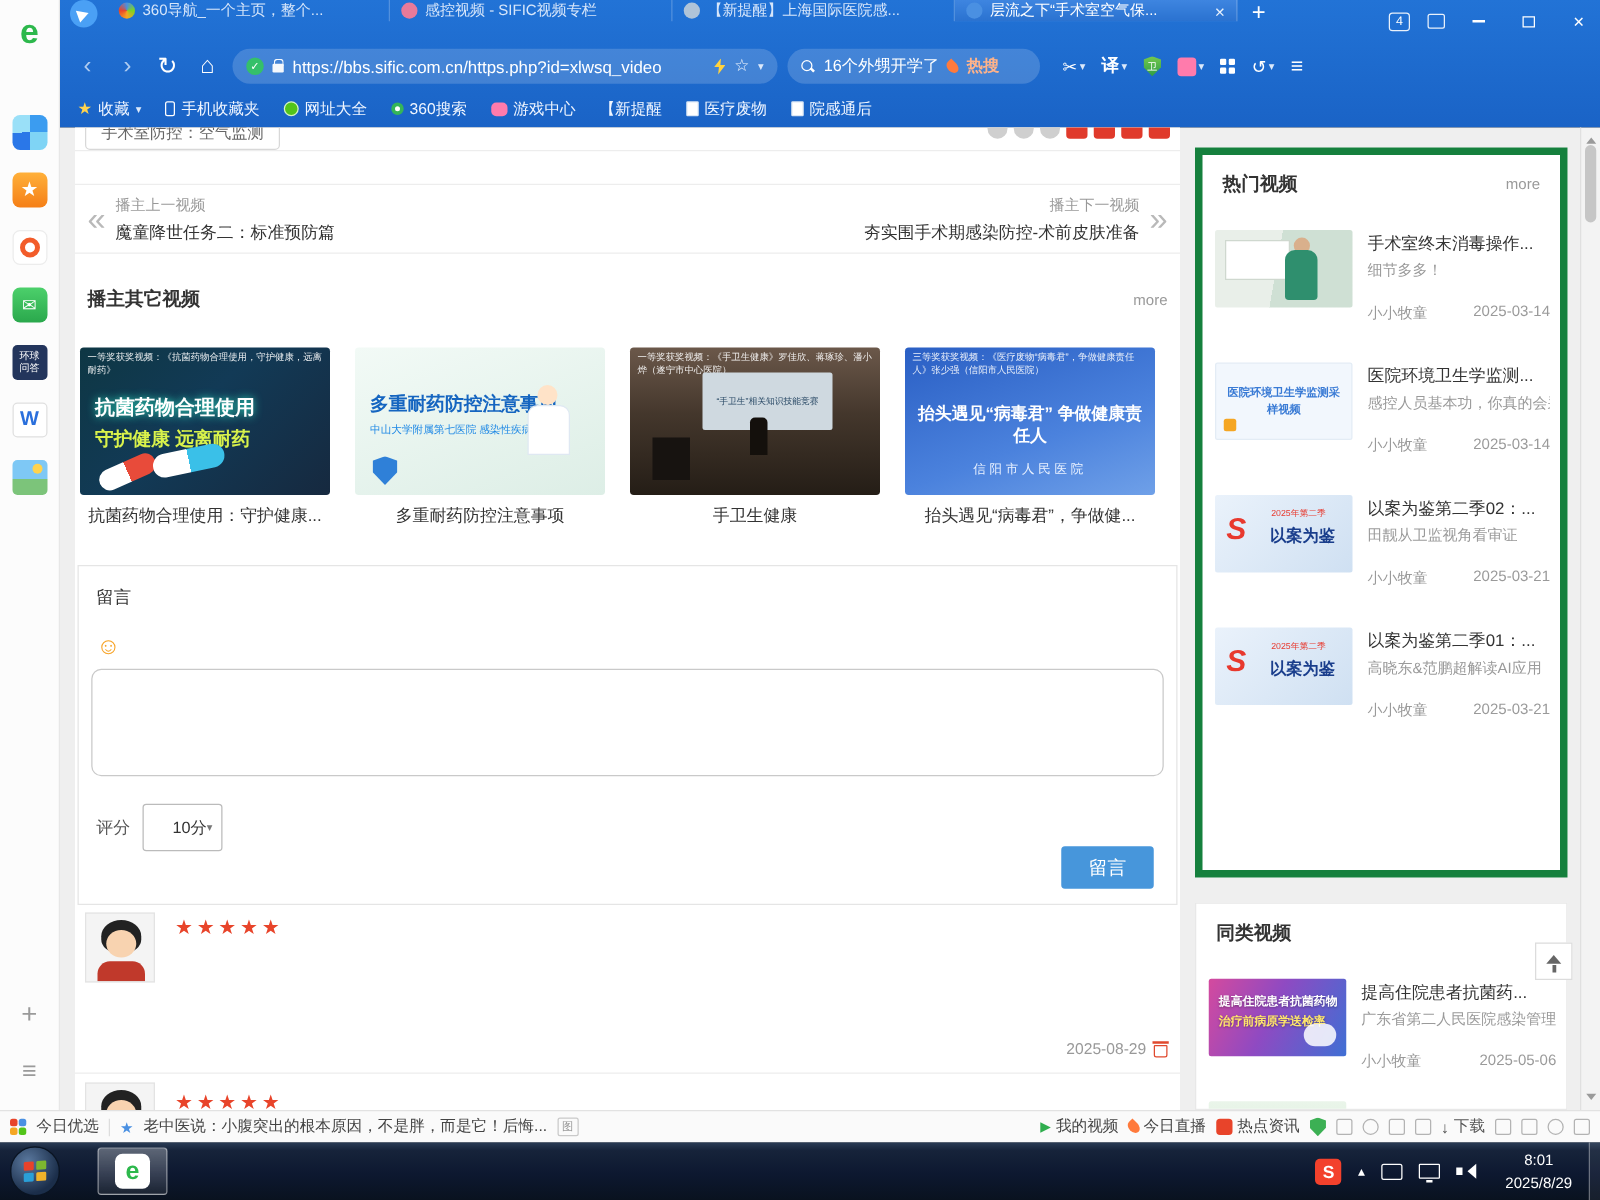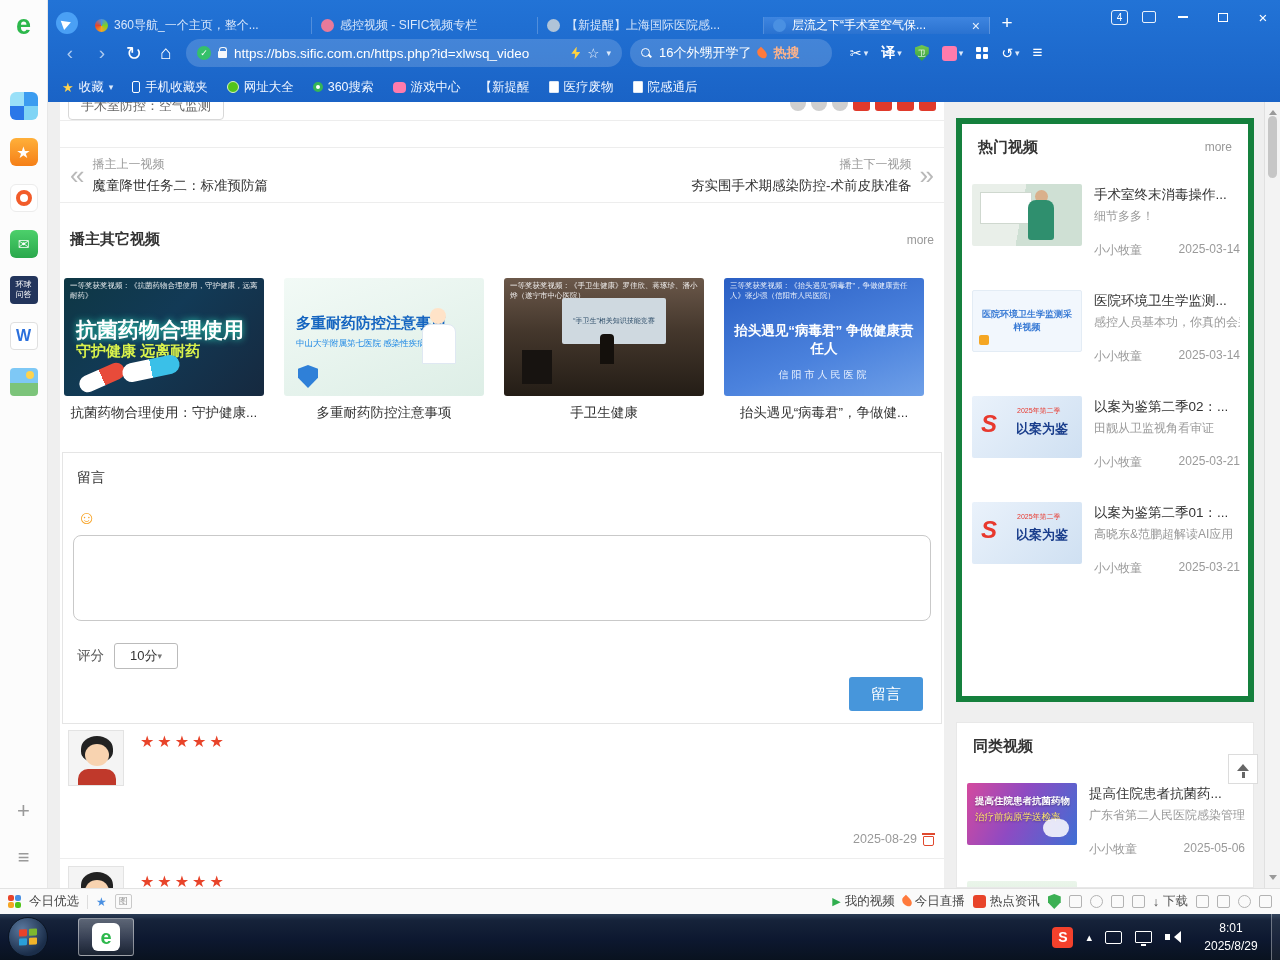--- a/index.html
+++ b/index.html
@@ -18,21 +18,21 @@
   .mailbox{top:230px;background:linear-gradient(180deg,#4cd06b,#2aa84c);color:#fff;font-size:14px}
   .qabox{top:276px;background:#23355c;border-radius:4px;color:#fff;font-size:8px;line-height:1.25;flex-direction:column;text-align:center}
   .wbox{top:322px;background:#fff;border:1px solid #e0e0e0;color:#2a6fdc;font-weight:bold;font-size:16px;border-radius:4px}
   .photobox{top:368px;border-radius:4px;background:linear-gradient(180deg,#7ec8f5 0 55%,#7cc47a 55% 100%);position:relative}
   .photobox i{position:absolute;right:4px;top:3px;width:8px;height:8px;border-radius:50%;background:#ffd34d}
   .strip-plus{top:798px;font-size:22px;color:#9a9a9a}
   .strip-menu{top:846px;font-size:20px;color:#9a9a9a}
 
   
   .chrome{position:absolute;left:48px;top:0;width:1232px;height:102px;background:linear-gradient(180deg,#2273d6,#1a63c6)}
-  .tabsrow{height:34px;display:flex;align-items:flex-end;position:relative}
+  .tabsrow{height:34px;display:flex;align-items:flex-start;position:relative}
   .aibtn{width:38px;display:flex;align-items:center;justify-content:center}
   .aibtn i{width:22px;height:22px;border-radius:50%;background:#4aa0f5;display:flex;align-items:center;justify-content:center}
   .aibtn b{width:0;height:0;border:5px solid transparent;border-left:9px solid #fff;transform:rotate(-20deg);margin-left:4px}
   .tab{width:226px;display:flex;align-items:center;gap:6px;padding:0 9px;color:#d7e6fa;font-size:12px;border-right:1px solid rgba(255,255,255,.22);min-width:0}
   .tab.active{background:linear-gradient(180deg,#3e85e0,#2a72d0);color:#fff}
   .tab .tt{flex:1;white-space:nowrap;overflow:hidden;text-overflow:ellipsis}
   .fav{width:13px;height:13px;border-radius:50%;flex:none}
   .fav1{background:conic-gradient(#4a90e2,#7ed321,#f5a623,#e8442a,#4a90e2)}
   .fav2{background:#b0c4d8}.fav3{background:#e87a9a}.fav4{background:#4a90e2}
   .tclose{font-size:14px;color:#e8f1fc;flex:none}
@@ -97,21 +97,21 @@
   .pn .lab{font-size:12px;color:#999}
   .pn .ti{font-size:13.5px;color:#333;margin-top:4px}
   .pn.right{text-align:right}
   .sec-head{position:absolute;left:10px;right:10px;top:128px;display:flex;justify-content:space-between;align-items:baseline}
   .sec-head h3{font-size:15px;color:#333;font-weight:bold}
   .more{font-size:12px;color:#999}
   .thumbs{position:absolute;left:4px;top:176px;display:flex;gap:20px}
   .vth{width:200px;height:118px;border-radius:3px;overflow:hidden;position:relative;flex:none}
   .cap{position:absolute;left:0;right:0;top:0;padding:3px 6px;font-size:7.5px;line-height:1.35;color:rgba(255,255,255,.9)}
   .vth1{background:linear-gradient(135deg,#0e3744 0%,#123a56 45%,#16293f 100%)}
-  .vth1 .l1{position:absolute;left:12px;top:38px;font-size:21px;font-weight:bold;color:#fff;text-shadow:0 0 7px #2ee0c0}
+  .vth1 .l1{position:absolute;left:12px;top:38px;font-size:16px;font-weight:bold;color:#fff;text-shadow:0 0 7px #2ee0c0}
   .vth1 .l2{position:absolute;left:12px;top:64px;font-size:15px;font-weight:bold;color:#d9f24b}
   .pill-a{position:absolute;left:14px;bottom:10px;width:48px;height:17px;border-radius:9px;transform:rotate(-24deg);background:linear-gradient(90deg,#fff 50%,#e84b3a 50%)}
   .pill-b{position:absolute;left:58px;bottom:18px;width:58px;height:19px;border-radius:10px;transform:rotate(-12deg);background:linear-gradient(90deg,#fff 50%,#3ac0e8 50%)}
   .vth2{background:linear-gradient(160deg,#f2faf6,#ddeee6)}
   .vth2 .cap{color:#777}
   .vth2 .l1{position:absolute;left:12px;top:36px;font-size:15px;font-weight:bold;color:#1565c0}
   .vth2 .l2{position:absolute;left:12px;top:60px;font-size:8.5px;color:#1e88e5}
   .doc-head{position:absolute;right:38px;top:30px;width:16px;height:16px;border-radius:50%;background:#ffe3c8}
   .doc-body{position:absolute;right:28px;top:46px;width:34px;height:40px;border-radius:8px 8px 0 0;background:#fff;border:1px solid #dfe8f2}
   .shield-b{position:absolute;left:14px;bottom:8px;width:20px;height:23px;background:#2f80d8;clip-path:polygon(50% 0,100% 16%,100% 55%,50% 100%,0 55%,0 16%)}
@@ -123,21 +123,21 @@
   .vth4 .l1{position:absolute;left:8px;right:8px;top:44px;text-align:center;font-size:13.5px;font-weight:bold;color:#fff}
   .vth4 .l2{position:absolute;left:0;right:0;top:90px;text-align:center;font-size:10px;color:#eaf2ff;letter-spacing:3px}
   .vtitles{position:absolute;left:4px;top:302px;display:flex;gap:20px}
   .vtitles div{width:200px;text-align:center;font-size:13.5px;color:#333;white-space:nowrap;overflow:hidden}
 
   .formbox{position:absolute;left:2px;right:2px;top:350px;height:272px;border:1px solid #e5e5e5}
   .formbox h4{position:absolute;left:14px;top:16px;font-size:14px;color:#333;font-weight:normal}
   .smiley{position:absolute;left:14px;top:54px;font-size:19px;color:#f7a428}
   .cmt-ta{position:absolute;left:10px;right:10px;top:82px;height:86px;border:1px solid #c9c9c9;border-radius:8px;resize:none;outline:none;font-family:inherit}
   .raterow{position:absolute;left:14px;top:190px;display:flex;align-items:center;gap:10px;font-size:13.5px;color:#555}
-  .select{width:64px;height:26px;border:1px solid #bbb;border-radius:3px;display:flex;align-items:center;justify-content:center;padding:0 7px;font-size:13px;color:#333;background:#fff}
+  .select{width:64px;height:38px;border:1px solid #bbb;border-radius:3px;display:flex;align-items:center;justify-content:flex-end;padding:0 7px;font-size:13px;color:#333;background:#fff}
   .select .car{font-size:9px;color:#777}
   .submit{position:absolute;right:18px;top:224px;width:74px;height:34px;background:#4796db;color:#fff;font-size:15px;border-radius:3px;display:flex;align-items:center;justify-content:center}
   .comment{position:absolute;left:0;right:0}
   .avatar{position:absolute;left:8px;width:56px;height:56px;background:#f4f4f4;border:1px solid #e3e3e3;overflow:hidden}
   .avatar .hair{position:absolute;left:12px;top:5px;width:32px;height:26px;background:#222;border-radius:50% 50% 40% 40%}
   .avatar .face{position:absolute;left:16px;top:13px;width:24px;height:22px;background:#f8d3b0;border-radius:50%}
   .avatar .body{position:absolute;left:9px;bottom:0;width:38px;height:16px;background:#c0392b;border-radius:10px 10px 0 0}
   .stars{position:absolute;left:80px;font-size:16px;color:#e8442a;letter-spacing:3px}
   .ctext{position:absolute;left:80px;right:20px;font-size:13.5px;color:#333}
   .cdate{position:absolute;right:10px;display:flex;align-items:center;gap:6px;font-size:12.5px;color:#999}
@@ -166,21 +166,21 @@
   .htS .S{position:absolute;left:9px;top:14px;font-size:24px;font-weight:bold;font-style:italic;color:#e8392e}
   .htS .t{position:absolute;left:44px;top:24px;font-size:13px;font-weight:bold;color:#1a3e8c}
   .htS .s{position:absolute;left:45px;top:10px;font-size:7px;color:#e8392e}
   .ht5{background:linear-gradient(180deg,#8fa396 0%,#5c7063 50%,#37453c 100%)}
   .ht5 .t{position:absolute;left:10px;top:10px;font-size:15px;font-weight:bold;color:#fff}
   .ht5 .b1,.ht5 .b2{position:absolute;bottom:0;background:#2c3a31}
   .ht5 .b1{left:12px;width:14px;height:22px}
   .ht5 .b2{left:34px;width:10px;height:16px}
   .st1{background:linear-gradient(115deg,#d44a9e 0%,#8f4ac2 45%,#3f6fd4 100%)}
   .st1 .l1{position:absolute;left:8px;top:12px;font-size:9.5px;font-weight:bold;color:#fff;text-shadow:0 1px 2px rgba(0,0,0,.35)}
-  .st1 .l2{position:absolute;left:8px;top:28px;font-size:9.5px;font-weight:normal;color:#ffe66b;text-shadow:0 1px 2px rgba(0,0,0,.35)}
+  .st1 .l2{position:absolute;left:8px;top:28px;font-size:9.5px;font-weight:bold;color:#ffe66b;text-shadow:0 1px 2px rgba(0,0,0,.35)}
   .st1 .cloud{position:absolute;right:8px;bottom:8px;width:26px;height:18px;border-radius:9px;background:rgba(255,255,255,.85)}
   .st2{background:linear-gradient(180deg,#eaf5ea,#cfe8cf)}
   .topbtn{position:absolute;left:1180px;top:652px;width:30px;height:30px;background:#fff;border:1px solid #dcdcdc;z-index:9;display:flex;flex-direction:column;align-items:center;justify-content:center;gap:1px}
   .topbtn .tri{width:0;height:0;border:6px solid transparent;border-bottom:7px solid #666;margin-top:-3px}
   .topbtn .stem{width:3px;height:6px;background:#666}
 
   
   .statusbar{position:absolute;left:0;top:888px;width:1280px;height:26px;background:#fafafa;border-top:1px solid #e2e2e2;display:flex;align-items:center;padding:0 8px;gap:8px;font-size:12.5px;color:#444;z-index:7}
   .sb-logo{width:13px;height:13px;display:grid;grid-template-columns:1fr 1fr;gap:1px}
   .sb-logo i{border-radius:2px}
@@ -421,21 +421,21 @@
           <span class="doc-body"></span>
           <span class="shield-b"></span>
         </div>
         <div class="vth vth3">
           <div class="cap">一等奖获奖视频：《手卫生健康》罗佳欣、蒋琢珍、潘小烨（遂宁市中心医院）</div>
           <div class="screen">“手卫生”相关知识技能竞赛</div>
           <span class="person"></span>
           <span class="podium"></span>
         </div>
         <div class="vth vth4">
-          <div class="cap">三等奖获奖视频：《抬头遇见“病毒君”，争做健康责任人》张少强（信阳市人民医院）</div>
+          <div class="cap">三等奖获奖视频：《医疗废物“病毒君”，争做健康责任人》张少强（信阳市人民医院）</div>
           <div class="l1">抬头遇见“病毒君” 争做健康责任人</div>
           <div class="l2">信阳市人民医院</div>
         </div>
       </div>
       <div class="vtitles">
         <div>抗菌药物合理使用：守护健康...</div>
         <div>多重耐药防控注意事项</div>
         <div>手卫生健康</div>
         <div>抬头遇见“病毒君”，争做健...</div>
       </div>
@@ -572,20 +572,21 @@
   <div class="statusbar">
     <span class="sb-logo">
         <i></i>
         <i></i>
         <i></i>
         <i></i>
       </span>
     <span>今日优选</span>
     <span class="vbar"></span>
     <span class="sb-star">★</span>
+    <span style="white-space:nowrap;overflow:hidden;max-width:420px">老中医说：小腹突出的根本原因，不是胖，而是它！后悔...</span>
     <span class="sb-tag">图</span>
     <span class="sb-spacer"></span>
     <span class="sb-item">
         <span class="sb-play">▶</span>
         <span>我的视频</span>
       </span>
     <span class="sb-item">
         <span class="flame"></span>
         <span>今日直播</span>
       </span>

